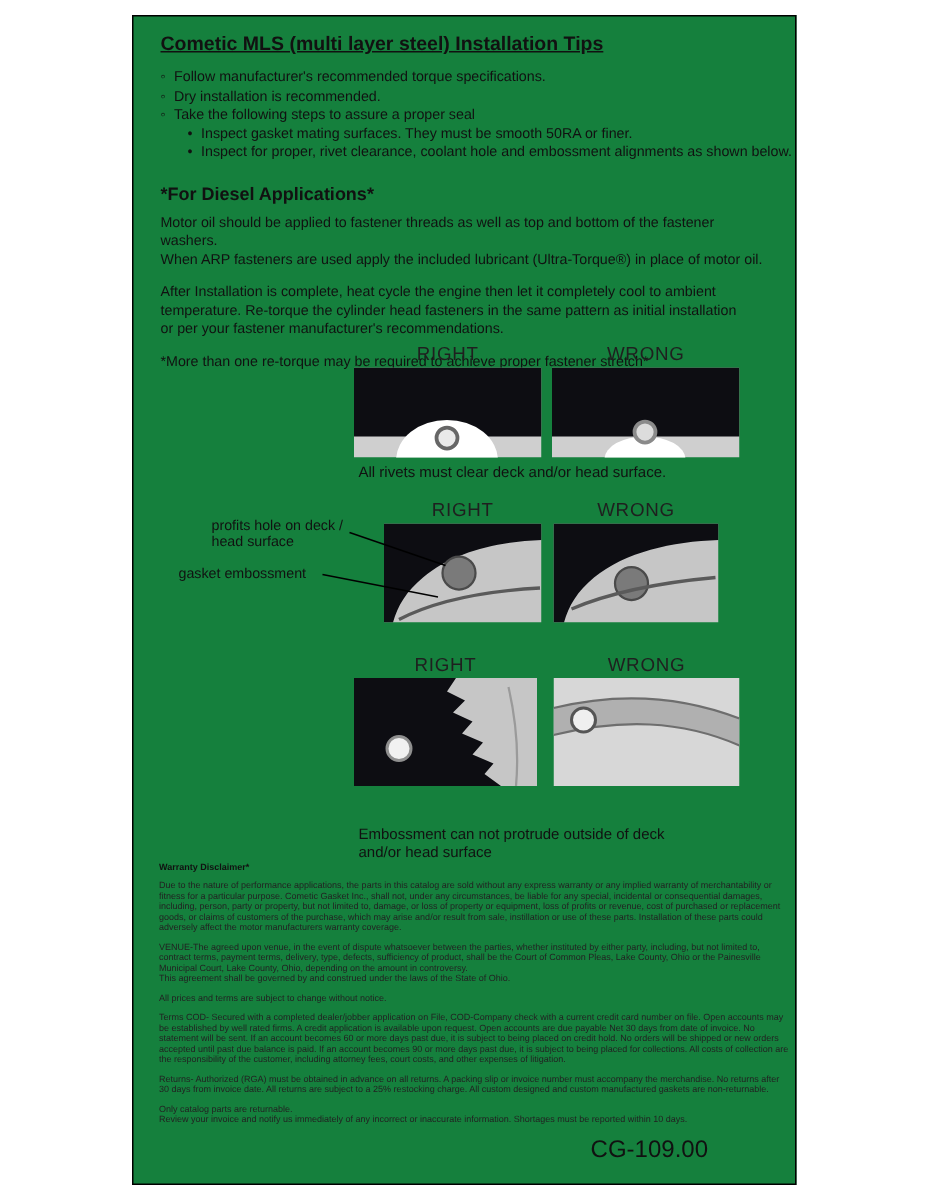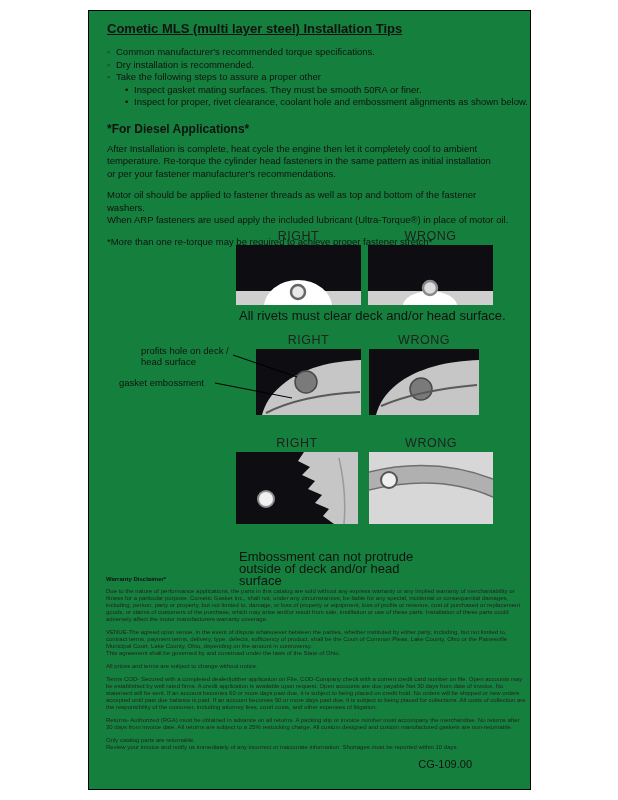--- a/index.html
+++ b/index.html
@@ -27,21 +27,21 @@
   .note{font-size:9.5px;line-height:12.5px;margin-top:2px;}
   
   .figrow{position:absolute;left:0;width:441px;}
   .row1{top:218px;}
   .row2{top:322px;height:105px;}
   .row3{top:425px;}
   .lbls{display:flex;margin-bottom:2px;}
   .lbl{font-size:12.5px;color:#1f1f1f;text-align:center;letter-spacing:0.5px;}
   .figs{display:flex;}
   .fig{display:block;}
-  .caption{font-size:13px;line-height:12px;margin-left:150px;margin-top:5px;}
+  .caption{font-size:10px;line-height:12px;margin-left:150px;margin-top:5px;}
   .row1 .lbls,.row1 .figs{margin-left:147px;}
   .row1 .lbl{width:125px;}
   .row1 .lbls .lbl + .lbl{margin-left:7px;}
   .row1 .figs .fig + .fig{margin-left:7px;}
   .row2 .lbls,.row2 .figs{margin-left:167px;}
   .row2 .lbl.r{width:105px;}
   .row2 .lbl.w{width:110px;margin-left:8px;}
   .row2 .figs .fig + .fig{margin-left:8px;}
   .row3 .lbls,.row3 .figs{margin-left:147px;}
   .row3 .lbl.r{width:122px;}
@@ -50,57 +50,57 @@
   .row3 .caption{width:205px;margin-top:27px;}
   .callout{position:absolute;font-size:9.5px;line-height:11px;}
   .callout.coolant{left:52px;top:12px;width:90px;}
   .callout.emboss{left:30px;top:44px;white-space:nowrap;}
   .callout-lines{position:absolute;left:0;top:0;pointer-events:none;}
   
   .legal{position:absolute;left:17px;top:565px;width:420px;}
   .legal-heading{font-size:6px;font-weight:bold;margin:0 0 6px 0;}
   .legal p{font-size:6px;line-height:7px;margin:0 0 6px 0;white-space:pre-line;color:#222;}
   
-  .page-code{position:absolute;right:58px;top:747px;font-size:11px;color:#111;}
+  .page-code{position:absolute;right:58px;top:747px;font-size:16px;color:#111;}
 </style>
 </head>
 <body>
 
 <div class="sheet">
 
   <div class="intro">
     <h1 class="doc-title">Cometic MLS (multi layer steel) Installation Tips</h1>
 
     <div class="tip">
       <span class="b">◦</span>
-      <span>Common manufacturer's recommended torque specifications.</span>
+      <span>Follow manufacturer's recommended torque specifications.</span>
     </div>
     <div class="tip">
       <span class="b">◦</span>
       <span>Dry installation is recommended.</span>
     </div>
     <div class="tip">
       <span class="b">◦</span>
-      <span>Take the following steps to assure a proper other</span>
+      <span>Take the following steps to assure a proper seal</span>
     </div>
     <div class="tip sub">
       <span class="b">•</span>
       <span>Inspect gasket mating surfaces.  They must be smooth 50RA or finer.</span>
     </div>
     <div class="tip sub">
       <span class="b">•</span>
       <span>Inspect for proper, rivet clearance, coolant hole and embossment alignments as shown below.</span>
     </div>
 
     <div class="diesel-heading">*For Diesel Applications*</div>
+    <p class="para">Motor oil should be applied to fastener threads as well as top and bottom of the fastener washers.
+When ARP fasteners are used apply the included lubricant (Ultra-Torque®) in place of motor oil.</p>
     <p class="para">After Installation is complete, heat cycle the engine then let it completely cool to ambient
 temperature. Re-torque the cylinder head fasteners in the same pattern as initial installation
 or per your fastener manufacturer's recommendations.</p>
-    <p class="para">Motor oil should be applied to fastener threads as well as top and bottom of the fastener washers.
-When ARP fasteners are used apply the included lubricant (Ultra-Torque®) in place of motor oil.</p>
     <div class="note">*More than one re-torque may be required to achieve proper fastener stretch*</div>
   </div>
 
   <div class="figrow row1">
     <div class="lbls">
       <span class="lbl">RIGHT</span>
       <span class="lbl">WRONG</span>
     </div>
     <div class="figs">
       <svg class="fig" width="125" height="60" viewBox="0 0 125 60">

